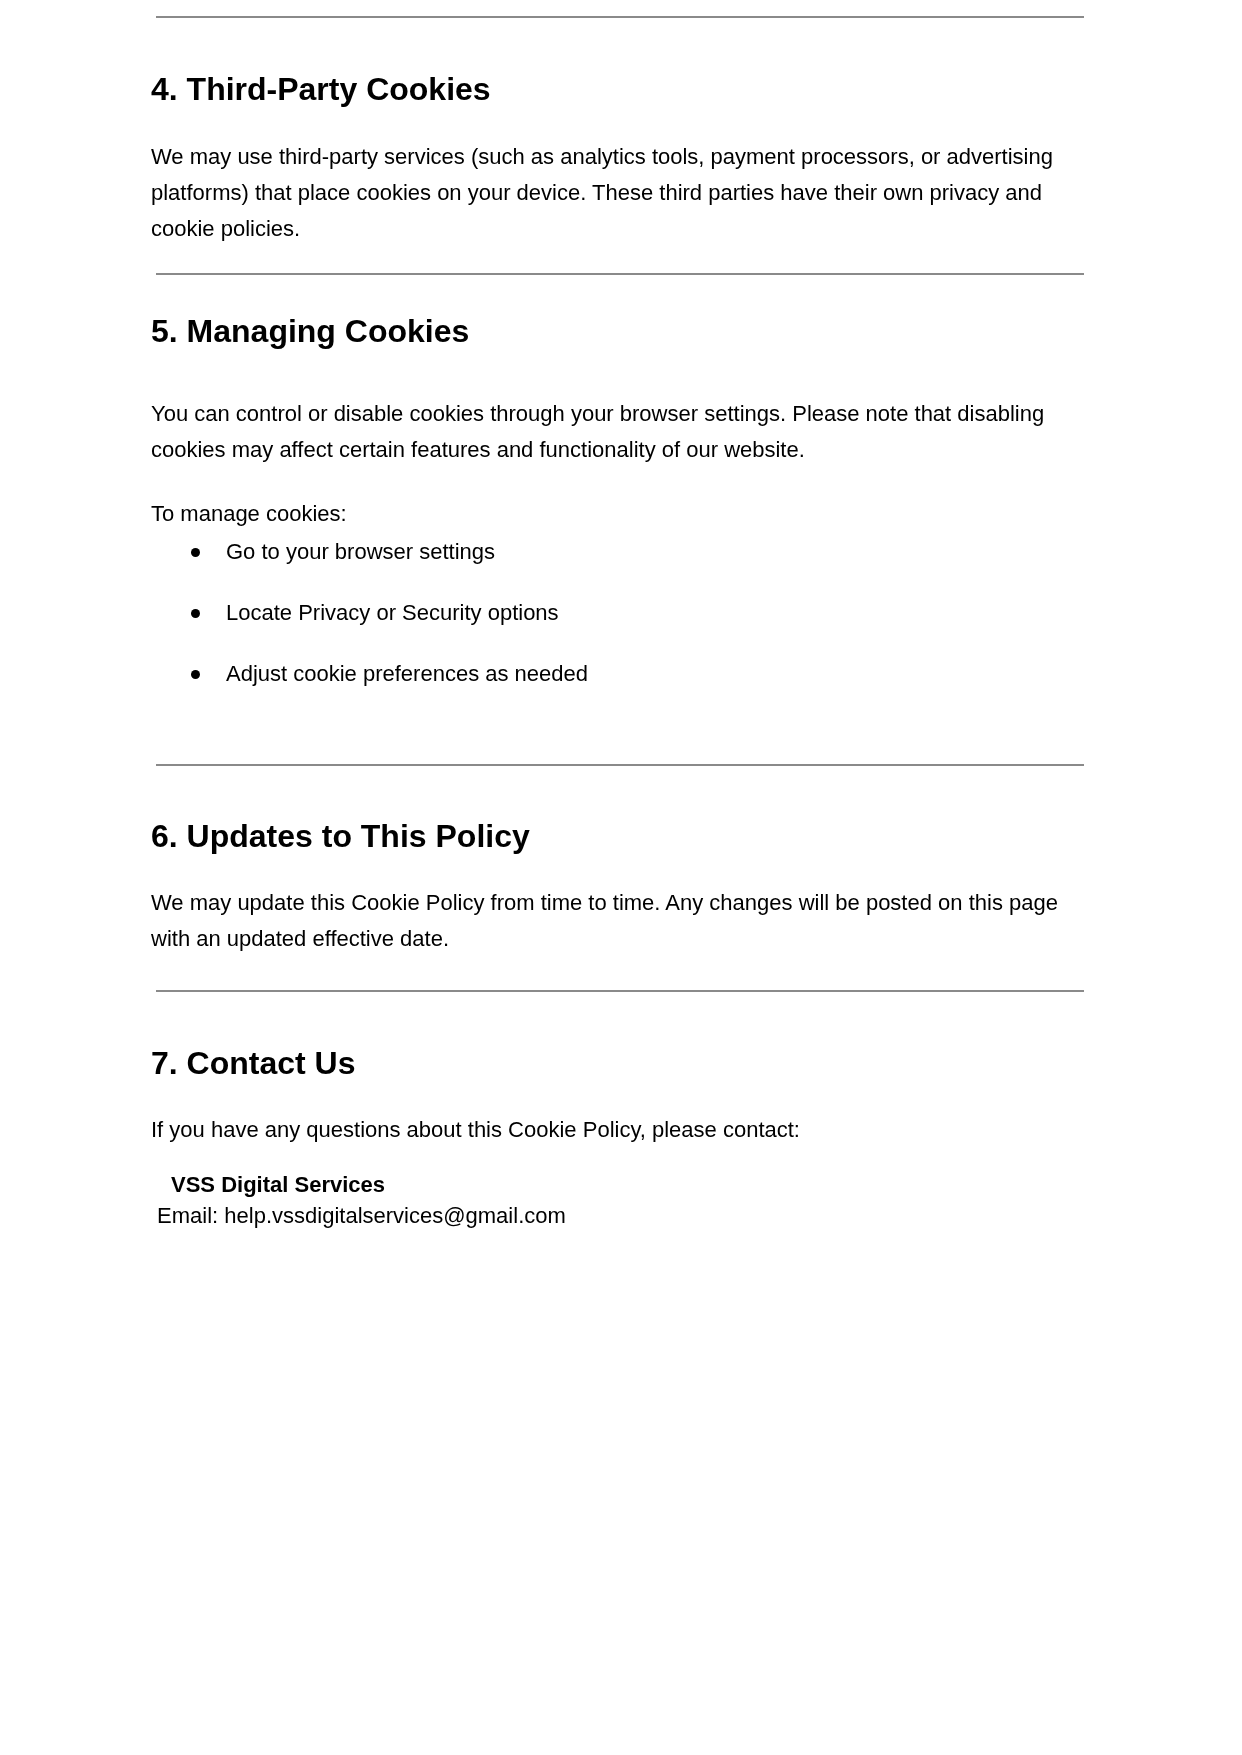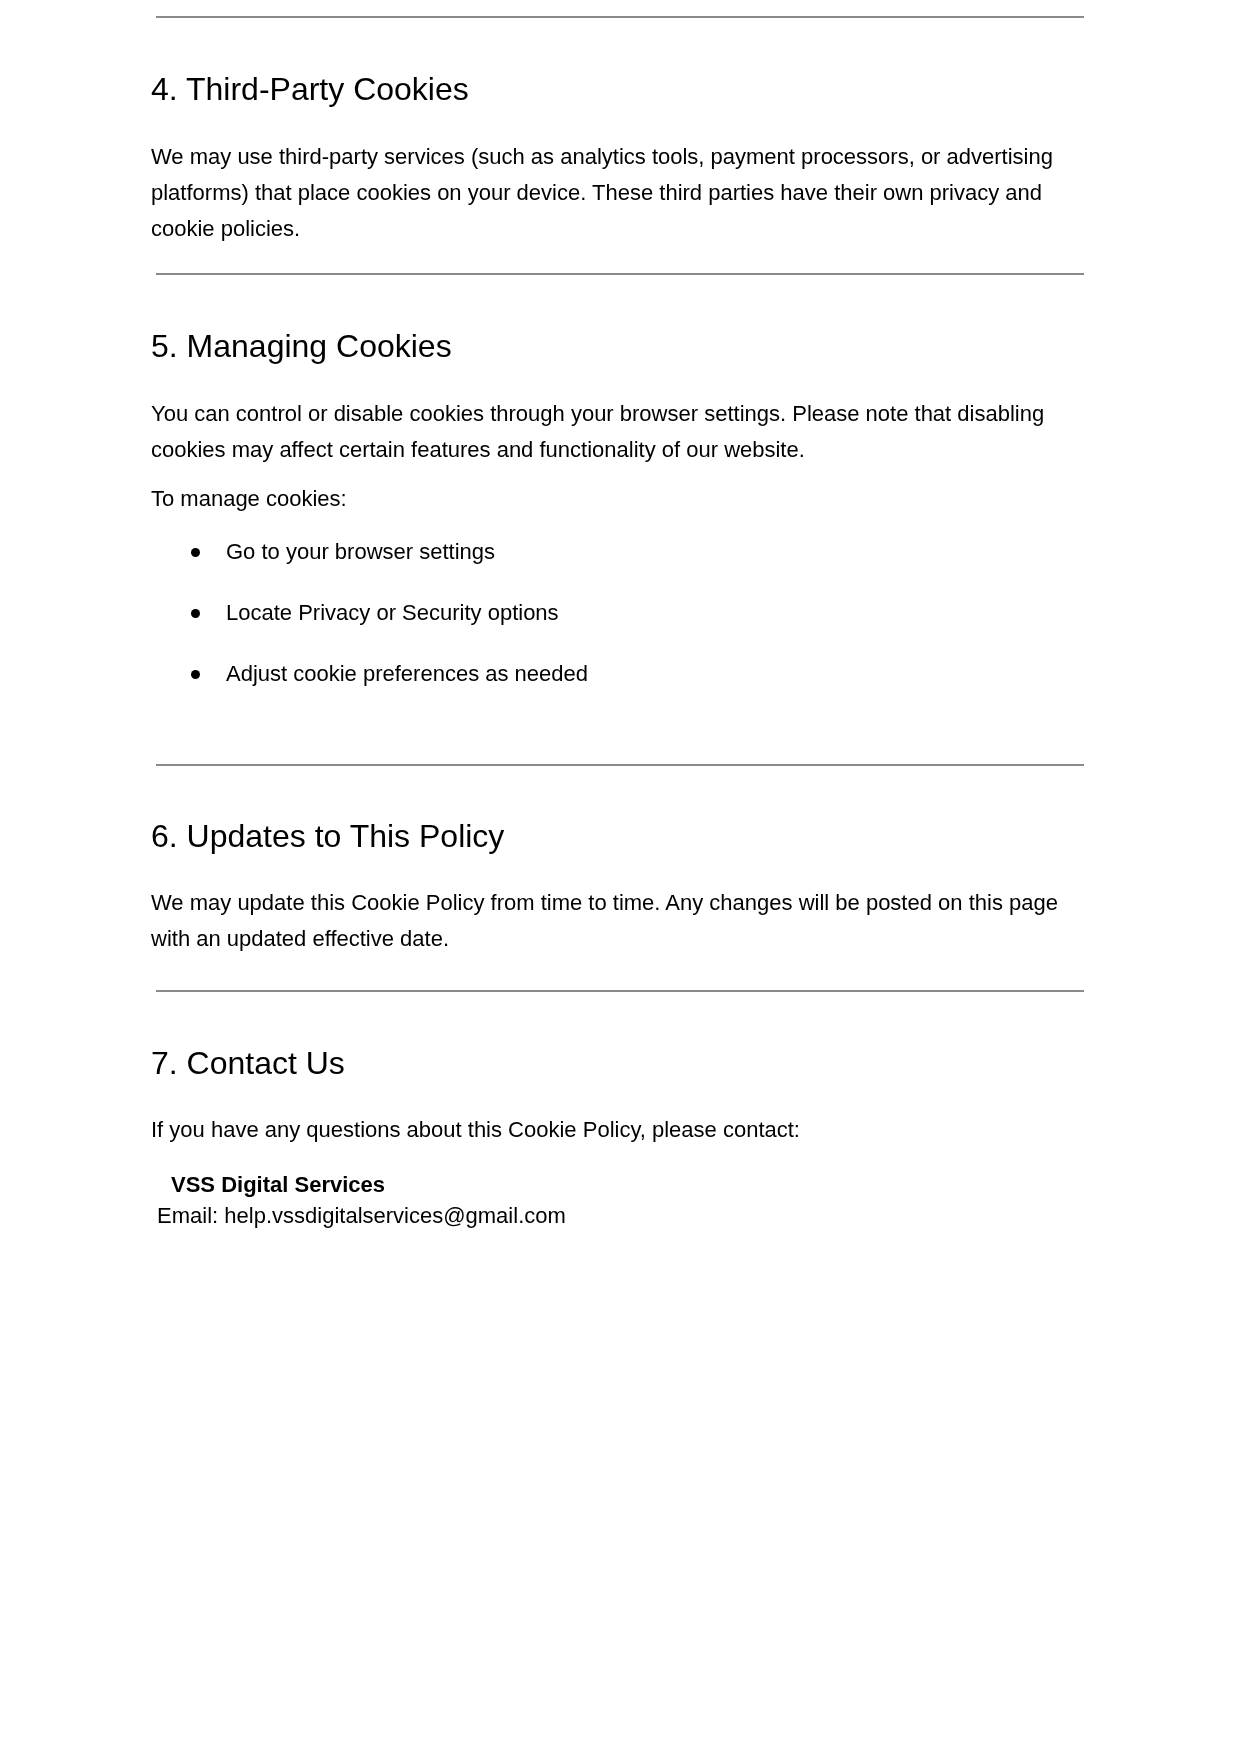--- a/index.html
+++ b/index.html
@@ -20,21 +20,21 @@
       left: 156px;
       width: 928px;
       height: 2px;
       background: #8a8a8a;
     }
     .heading {
       position: absolute;
       left: 151px;
       margin: 0;
       font-size: 32px;
-      font-weight: normal;
+      font-weight: bold;
       line-height: 40px;
       white-space: nowrap;
     }
     .para {
       position: absolute;
       left: 151px;
       width: 950px;
       margin: 0;
       font-size: 22px;
       line-height: 36px;
@@ -67,23 +67,23 @@
     }
   </style>
 </head>
 <body>
 
 <div class="rule" style="top:16px;"></div>
 <h2 class="heading" style="top:69px;">4. Third-Party Cookies</h2>
 <p class="para" style="top:139px;">We may use third-party services (such as analytics tools, payment processors, or advertising platforms) that place cookies on your device. These third parties have their own privacy and cookie policies.</p>
 
 <div class="rule" style="top:273px;"></div>
-<h2 class="heading" style="top:326px;">5. Managing Cookies</h2>
+<h2 class="heading" style="top:311px;">5. Managing Cookies</h2>
 <p class="para" style="top:396px;">You can control or disable cookies through your browser settings. Please note that disabling cookies may affect certain features and functionality of our website.</p>
-<p class="para" style="top:481px;">To manage cookies:</p>
+<p class="para" style="top:496px;">To manage cookies:</p>
 
 <div>
   <div class="bullet-row" style="top:537px;">
     <span class="bullet-dot"></span>
     <span class="bullet-text">Go to your browser settings</span>
   </div>
   <div class="bullet-row" style="top:598px;">
     <span class="bullet-dot"></span>
     <span class="bullet-text">Locate Privacy or Security options</span>
   </div>

